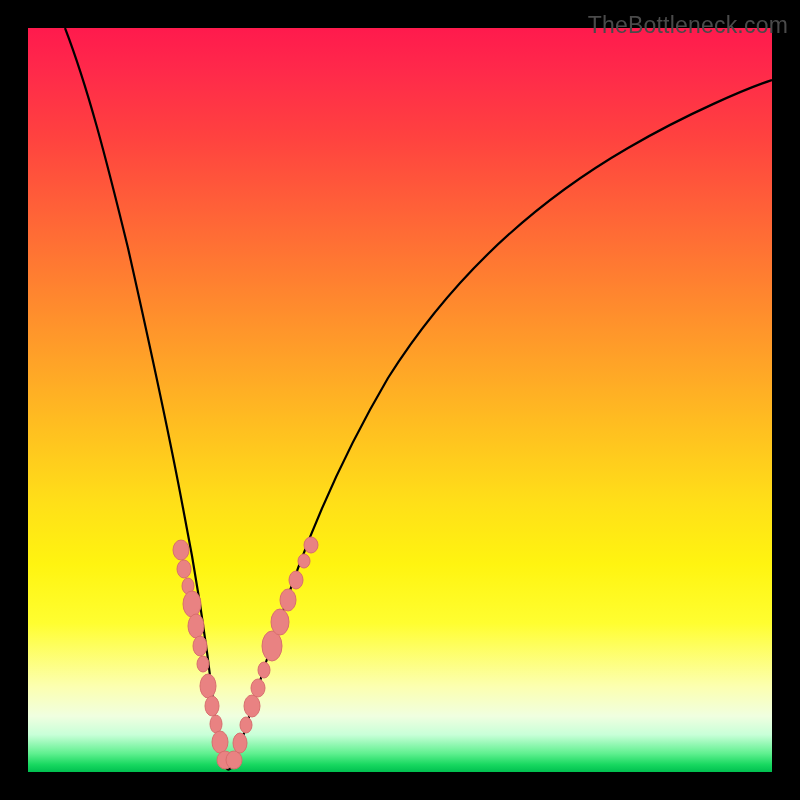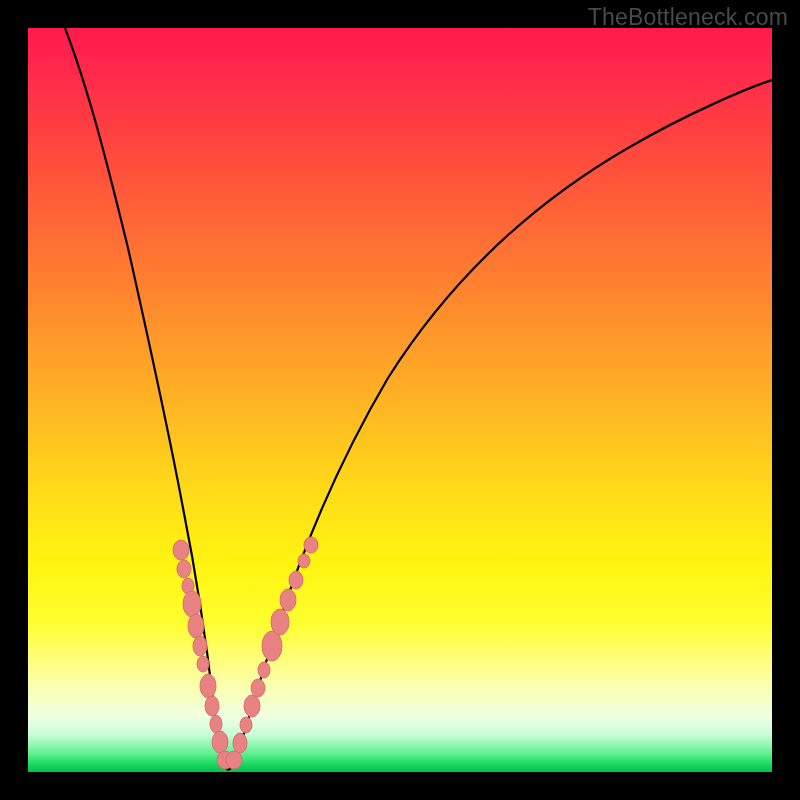--- a/index.html
+++ b/index.html
@@ -55,21 +55,21 @@
   }
   .svg-layer {
     position: absolute;
     left: 0;
     top: 0;
     width: 100%;
     height: 100%;
   }
   .watermark {
     position: absolute;
-    top: 4px;
+    top: 12px;
     right: 12px;
     color: #4a4a4a;
     font-size: 23px;
     font-weight: 400;
     letter-spacing: 0.2px;
     text-align: right;
   }
   .curve {
     fill: none;
     stroke: #000;

